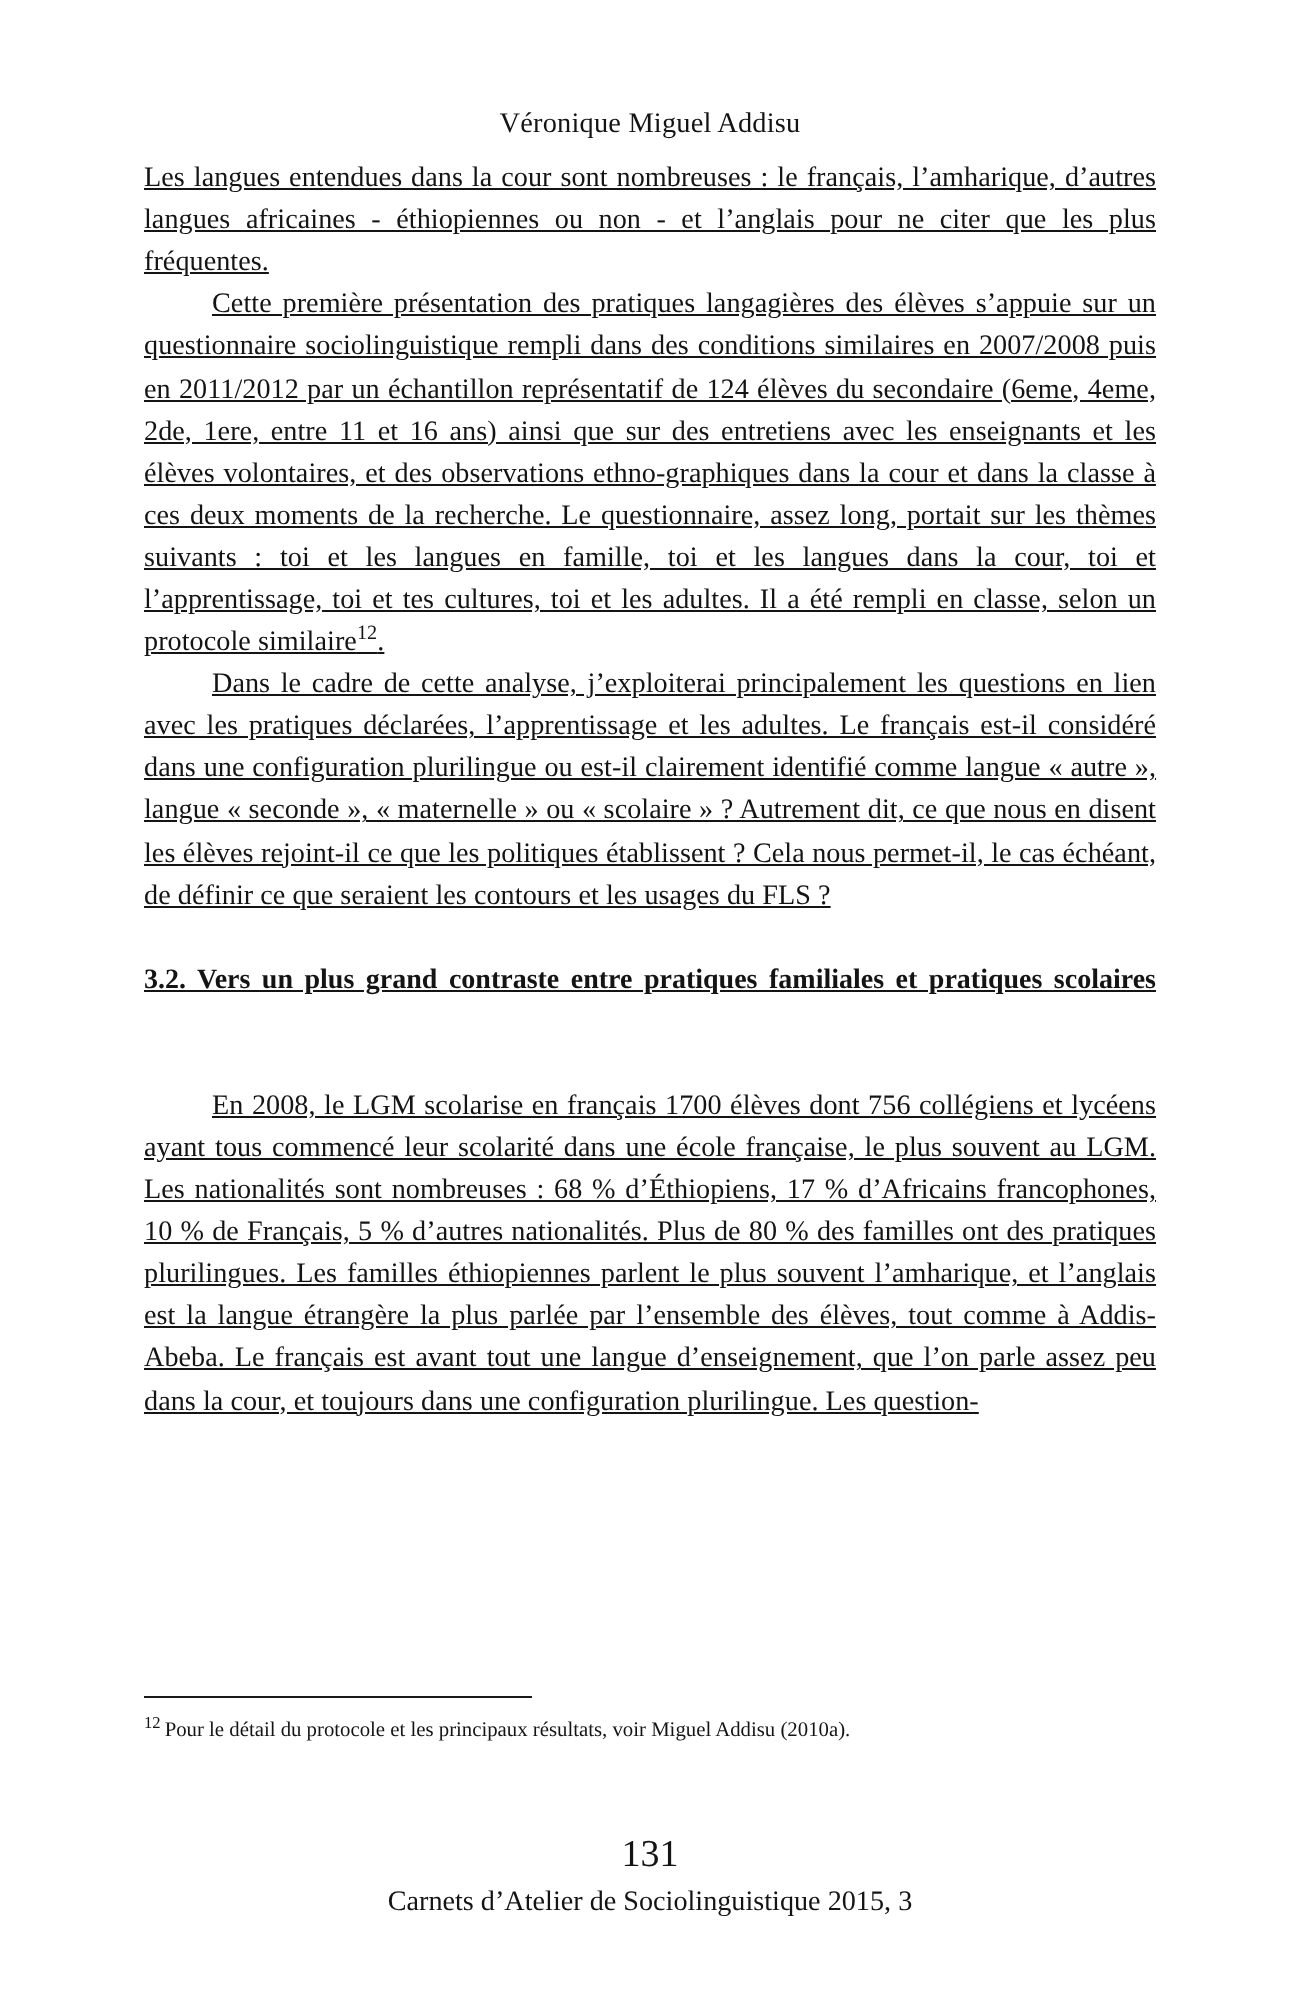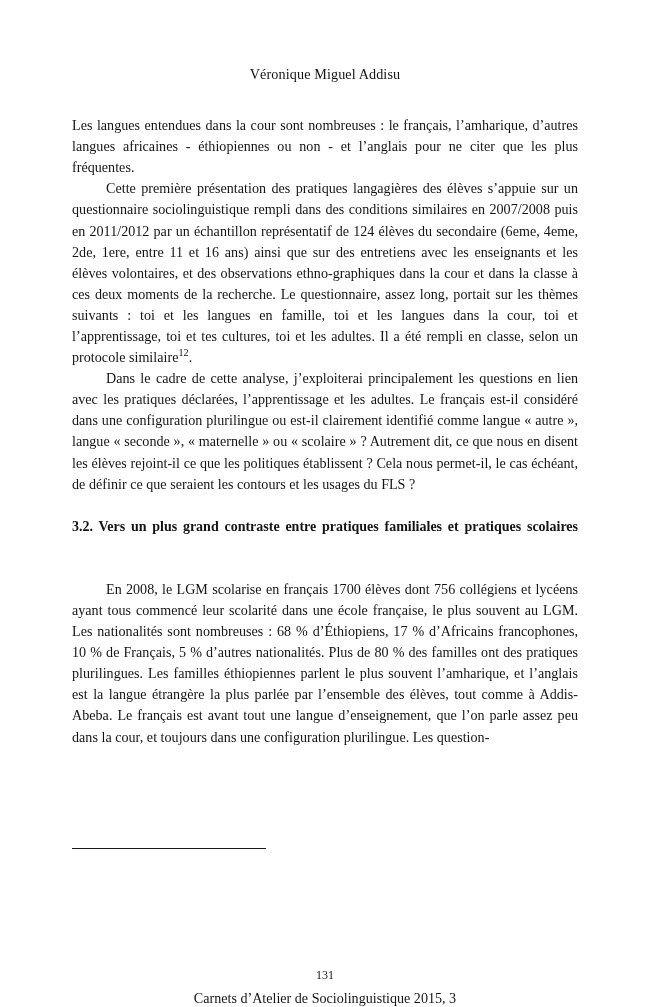--- a/index.html
+++ b/index.html
@@ -13,36 +13,37 @@
     height: 1007px;
     background: #ffffff;
     margin: 0 auto;
     overflow: hidden;
     font-family: "Liberation Serif", "DejaVu Serif", serif;
     color: #141414;
   }
   .content {
     position: absolute;
     left: 72px;
-    top: 16px;
+    top: 4px;
     width: 506px;
   }
 
   
   .running-header {
     text-align: center;
     font-size: 14.2px;
     line-height: 1.2;
     padding-top: 50px;
     letter-spacing: 0.1px;
   }
 
   
   .body-block {
-    margin-top: 32px;
+    margin-top: 8px;
+    text-decoration: underline;
   }
   p.para {
     margin: 0;
     text-align: justify;
     text-justify: inter-word;
     font-size: 14.1px;
     line-height: 21.1px;
     letter-spacing: 0.02px;
     hyphens: none;
   }
@@ -105,23 +106,22 @@
 
   
   .page-footer {
     position: absolute;
     left: 72px;
     top: 918px;
     width: 506px;
     text-align: center;
   }
   .page-number {
-    font-size: 12px;
+    font-size: 19px;
     line-height: 20px;
-    margin-top: 47px;
   }
   .journal-line {
     font-size: 14.1px;
     line-height: 22px;
     margin-top: 2px;
   }
 </style>
 </head>
 <body>
 
@@ -143,20 +143,21 @@
 
       <div class="para-gap"></div>
 
       <p class="para indent">En 2008, le LGM scolarise en français 1700 élèves dont 756 collégiens et lycéens ayant tous commencé leur scolarité dans une école française, le plus souvent au LGM. Les nationalités sont nombreuses : 68 % d’Éthiopiens, 17 % d’Africains francophones, 10 % de Français, 5 % d’autres nationalités. Plus de 80 % des familles ont des pratiques plurilingues. Les familles éthiopiennes parlent le plus souvent l’amharique, et l’anglais est la langue étrangère la plus parlée par l’ensemble des élèves, tout comme à Addis-Abeba. Le français est avant tout une langue d’enseignement, que l’on parle assez peu dans la cour, et toujours dans une configuration plurilingue. Les question-</p>
 
     </div>
   </div>
 
   <div class="footnote-area">
     <div class="footnote-rule"></div>
+    <p class="footnote"><sup class="fnnum">12</sup><span>Pour le détail du protocole et les principaux résultats, voir Miguel Addisu (2010a).</span></p>
   </div>
 
   <div class="page-footer">
     <div class="page-number">131</div>
     <div class="journal-line">Carnets d’Atelier de Sociolinguistique 2015, 3</div>
   </div>
 
 </div>
 
 </body></html>

